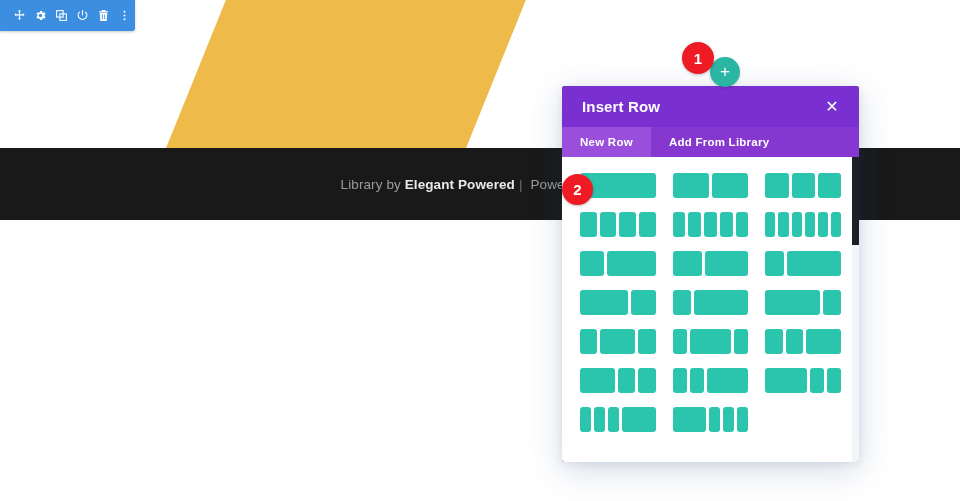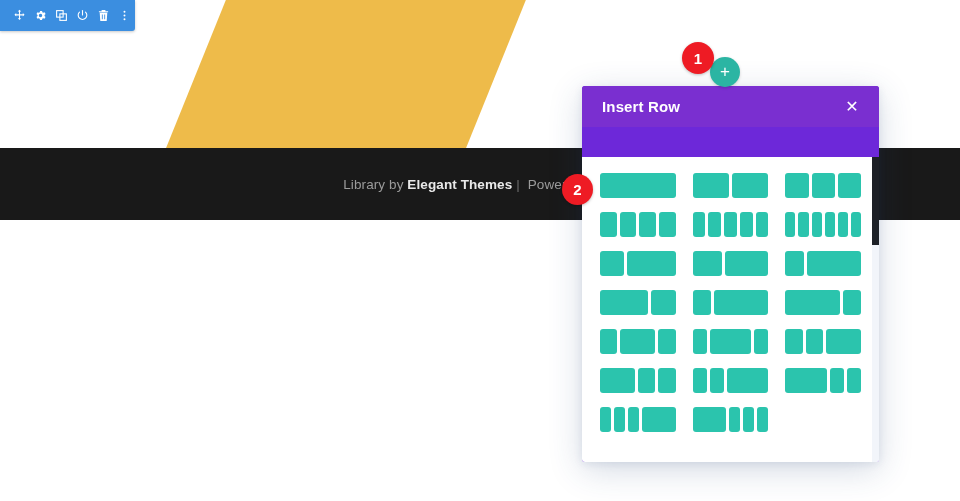--- a/index.html
+++ b/index.html
@@ -47,23 +47,23 @@
   #toolbar .tb-btn{
     width:22px;height:31px;
     display:flex;align-items:center;justify-content:center;
     cursor:pointer;margin-left:-1px;
   }
   #toolbar .tb-btn:first-child{margin-left:8px;}
   #toolbar .tb-btn svg{display:block;}
 
   
   #modal{
-    position:absolute;left:582px;top:86px;
+    position:absolute;left:562px;top:86px;
     width:297px;height:376px;
-    background:#6d28d9;
+    background:#404040;
     border-radius:3px;
     box-shadow:0 8px 34px rgba(40,70,120,.20),0 2px 8px rgba(40,70,120,.10);
     z-index:30;
     overflow:hidden;
   }
   .modal-header{
     height:41px;background:#7a2fd0;
     display:flex;align-items:center;
     padding:0 0 0 20px;
     position:relative;
@@ -144,21 +144,21 @@
 </style>
 </head>
 <body>
 
 <div id="page">
 
   <div class="yellow-shape"></div>
 
   <div class="footer-bar">
     <div class="footer-text">
-      <span>Library by </span><b>Elegant Themes</b><span class="footer-sep">|</span><span> Powered by W</span>
+      <span>Library by </span><b>Elegant Powered</b><span class="footer-sep">|</span><span> Powered by W</span>
     </div>
   </div>
 
 </div>
 
 <div id="toolbar">
 
   <div class="tb-btn" title="Move">
     <svg width="13" height="13" viewBox="0 0 24 24" fill="#fff">
       <path d="M12 1.5l3.2 3.2h-2.2v5.1h5.1V7.6L21.3 10.8 18.1 14v-2.2h-5.1v5.1h2.2L12 20.1 8.8 16.9h2.2v-5.1H5.9V14L2.7 10.8 5.9 7.6v2.2h5.1V4.7H8.8z"></path>
@@ -205,20 +205,24 @@
   <span class="plus">+</span>
 </div>
 
 <div id="modal">
 
   <div class="modal-header">
     <div class="modal-title">Insert Row</div>
     <div class="modal-close">✕</div>
   </div>
 
+  <div class="modal-tabs">
+    <div class="modal-tab active">New Row</div>
+    <div class="modal-tab">Add From Library</div>
+  </div>
 
   <div class="modal-body">
     <div class="layout-grid" id="layout-grid">
         <div class="layout-opt" title="1-column">
           <div class="col" style="flex: 1 1 0px; background: rgb(43, 196, 173);"></div>
         </div>
         <div class="layout-opt" title="2-columns-equal">
           <div class="col" style="flex: 1 1 0px; background: rgb(43, 196, 173);"></div>
           <div class="col" style="flex: 1 1 0px; background: rgb(43, 196, 173);"></div>
         </div>

